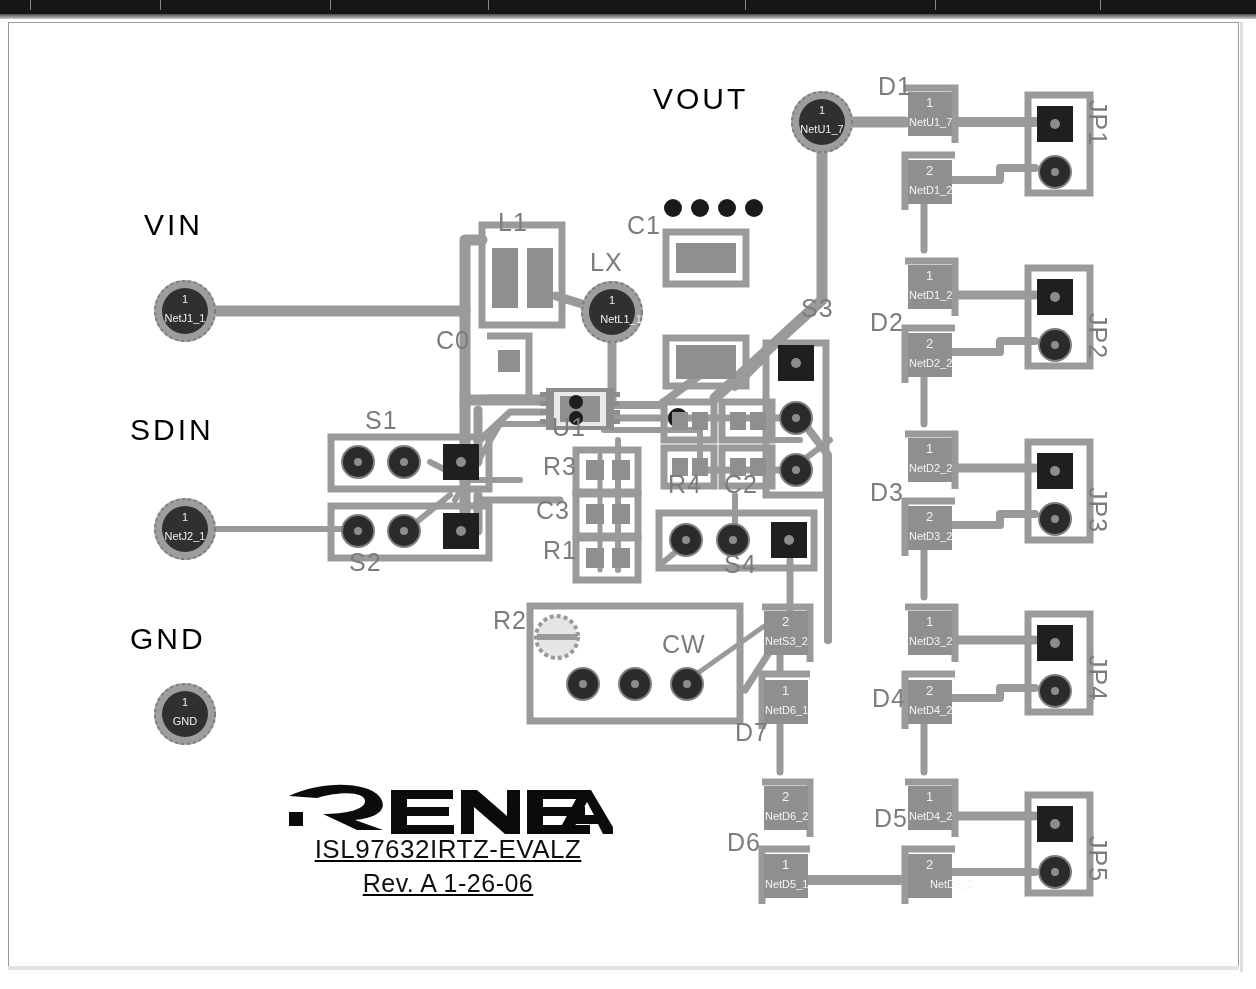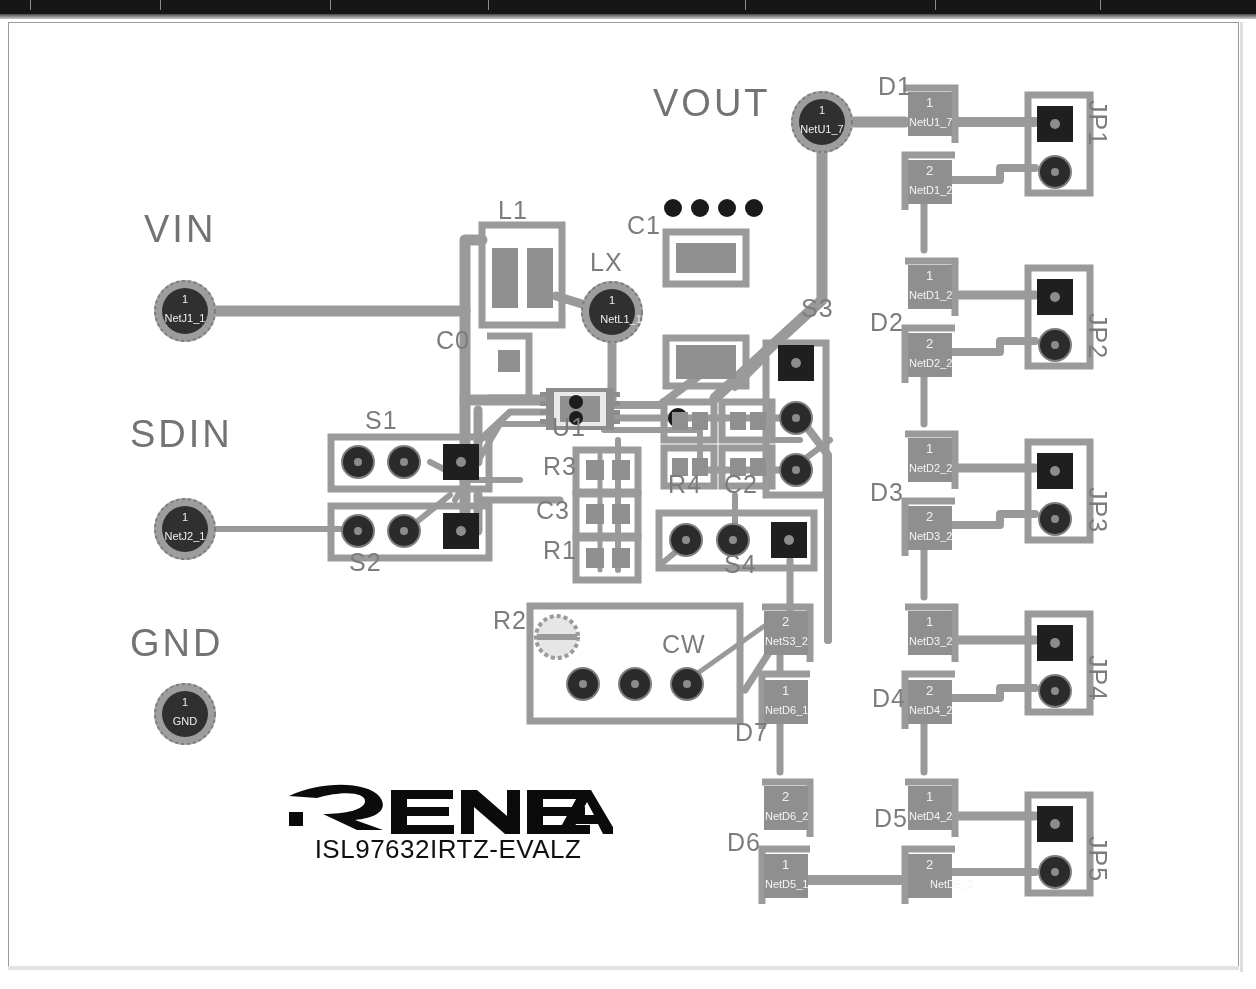--- a/index.html
+++ b/index.html
@@ -18,29 +18,29 @@
         border:1px solid #9a9a9a;box-sizing:border-box;}
   #pagebottom{position:absolute;left:8px;top:966px;width:1231px;height:4px;background:#e3e3e3;}
   #rightedge{position:absolute;left:1240px;top:22px;width:3px;height:950px;background:#dedede;}
 
   
   #art{position:absolute;left:0;top:0;width:1256px;height:989px;pointer-events:none;}
 
   
   .lbl{position:absolute;color:#7b7b7b;font-family:"Liberation Sans", sans-serif;
        white-space:nowrap;letter-spacing:1px;}
-  .lbl.big{font-size:38px;letter-spacing:3px;color:#737373;}
+  .lbl.big{font-size:30px;letter-spacing:3px;color:#000000;}
   .lbl.mid{font-size:25px;letter-spacing:1px;color:#7c7c7c;}
   .lbl.rot{transform-origin:0 0;transform:rotate(90deg);}
   .lbl.tiny{font-size:11px;color:#f4f4f4;letter-spacing:0;}
   .lbl.padnum{font-size:13px;color:#f2f2f2;}
   .lbl.via{font-size:11px;color:#efefef;letter-spacing:0;text-align:center;}
 
   
-  #brand{position:absolute;left:283px;top:782px;width:330px;text-align:center;}
+  #brand{position:absolute;left:283px;top:782px;width:330px;text-align:center;text-decoration:underline;}
   #brandname{height:50px;}
   #boardtitle{font-size:26px;color:#101010;font-family:"Liberation Sans", sans-serif;
       letter-spacing:0.5px;margin-top:2px;}
   #boardrev{font-size:25px;color:#101010;font-family:"Liberation Sans", sans-serif;
       letter-spacing:0.5px;margin-top:4px;}
 </style>
 </head>
 <body>
 
 <div id="screen">
@@ -346,21 +346,21 @@
     <div class="lbl via" style="left:158px;top:312px;width:54px">NetJ1_1</div>
     <div class="lbl via" style="left:160px;top:511px;width:50px">1</div>
     <div class="lbl via" style="left:158px;top:530px;width:54px">NetJ2_1</div>
     <div class="lbl via" style="left:160px;top:696px;width:50px">1</div>
     <div class="lbl via" style="left:158px;top:715px;width:54px">GND</div>
     <div class="lbl via" style="left:797px;top:104px;width:50px">1</div>
     <div class="lbl via" style="left:793px;top:123px;width:58px">NetU1_7</div>
     <div class="lbl via" style="left:587px;top:294px;width:50px">1</div>
     <div class="lbl via" style="left:583px;top:313px;width:76px">NetL1_1</div>
 
-    <div class="lbl mid" style="left:498px;top:196px">L1</div>
+    <div class="lbl mid" style="left:498px;top:208px">L1</div>
     <div class="lbl mid" style="left:627px;top:211px">C1</div>
     <div class="lbl mid" style="left:590px;top:248px">LX</div>
     <div class="lbl mid" style="left:436px;top:326px">C0</div>
     <div class="lbl mid" style="left:365px;top:406px">S1</div>
     <div class="lbl mid" style="left:349px;top:548px">S2</div>
     <div class="lbl mid" style="left:801px;top:294px">S3</div>
     <div class="lbl mid" style="left:724px;top:550px">S4</div>
     <div class="lbl mid" style="left:552px;top:413px">U1</div>
     <div class="lbl mid" style="left:543px;top:452px">R3</div>
     <div class="lbl mid" style="left:536px;top:496px">C3</div>
@@ -424,16 +424,17 @@
             <path d="M108 8 h62 v9 h-46 v8 h42 v9 h-42 v9 h47 v9 h-63 z"></path>
             <path d="M178 8 h16 l30 26 v-26 h13 v44 h-15 l-31 -27 v27 h-13 z"></path>
             <path d="M244 8 h62 v9 h-46 v8 h42 v9 h-42 v9 h47 v9 h-63 z"></path>
           </g>
           <g fill="#0b0b0b" transform="translate(-6,0)">
             <path d="M314 8 h-10 l-24 44 h14 l5 -10 h22 l5 10 h14 z m-11 25 l7 -13 l7 13 z"></path>
           </g>
         </svg>
       </div>
       <div id="boardtitle">ISL97632IRTZ-EVALZ</div>
+      <div id="boardrev">Rev. A 1-26-06</div>
     </div>
 
   </div>
 </div>
 
 </body></html>

